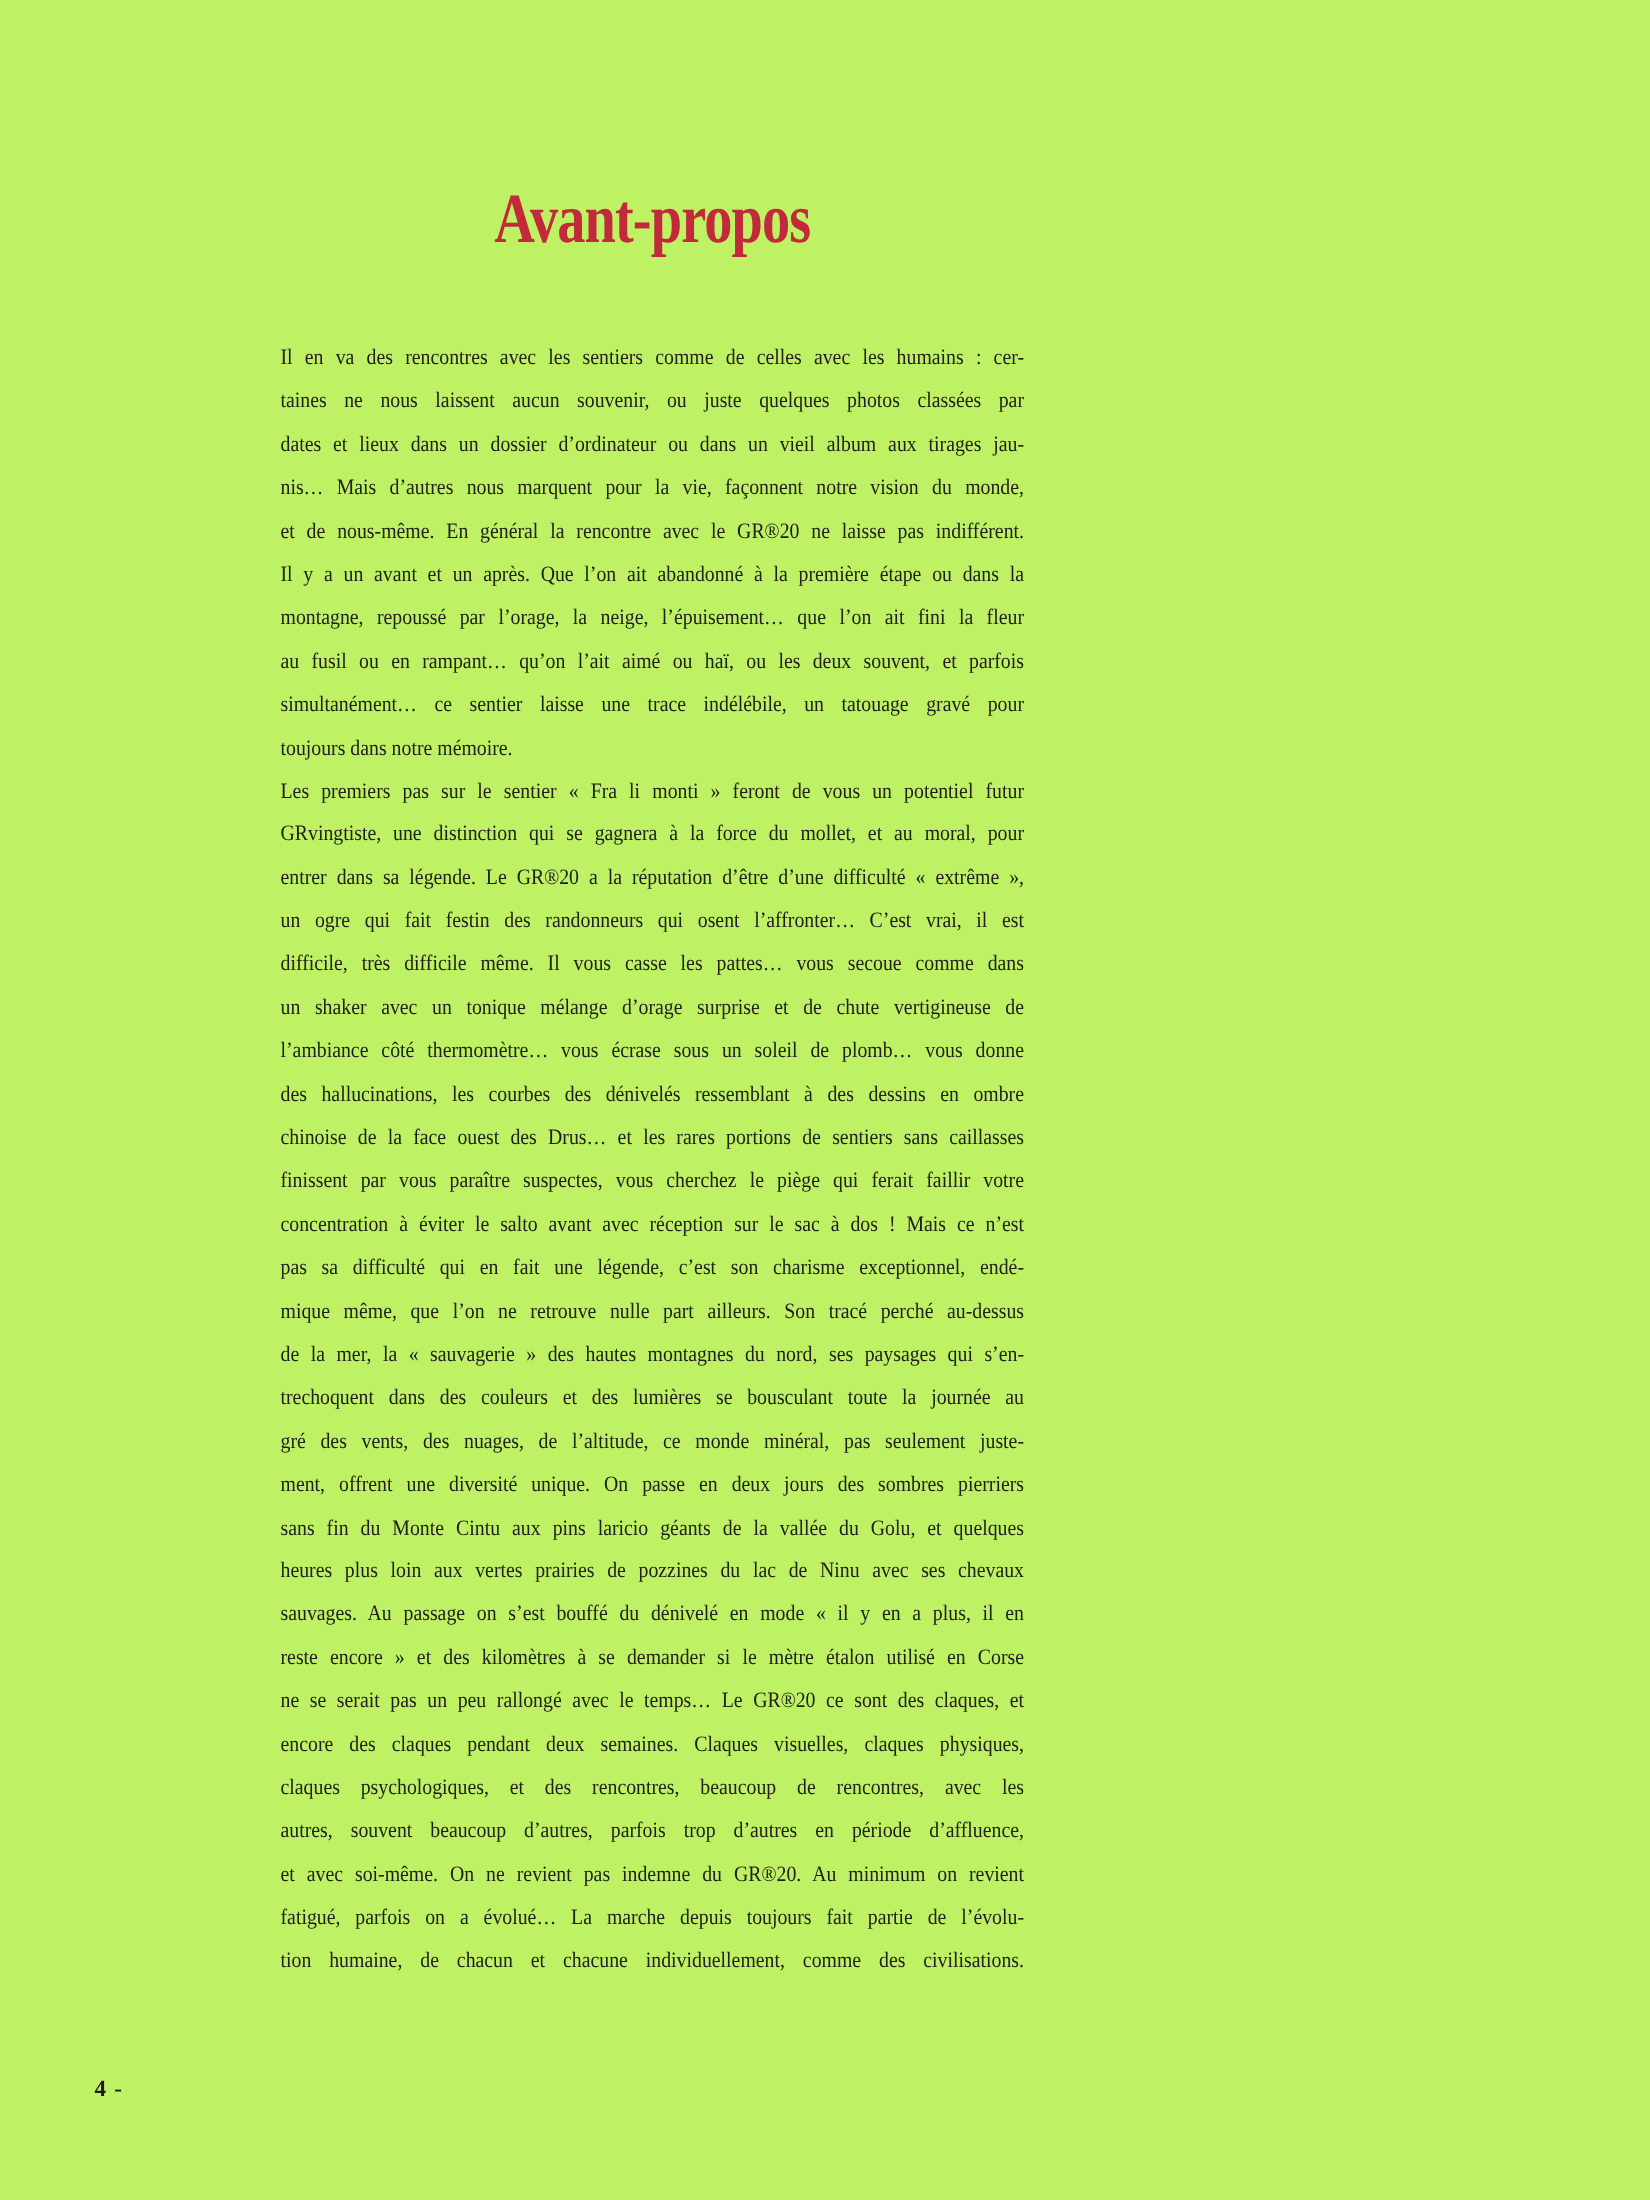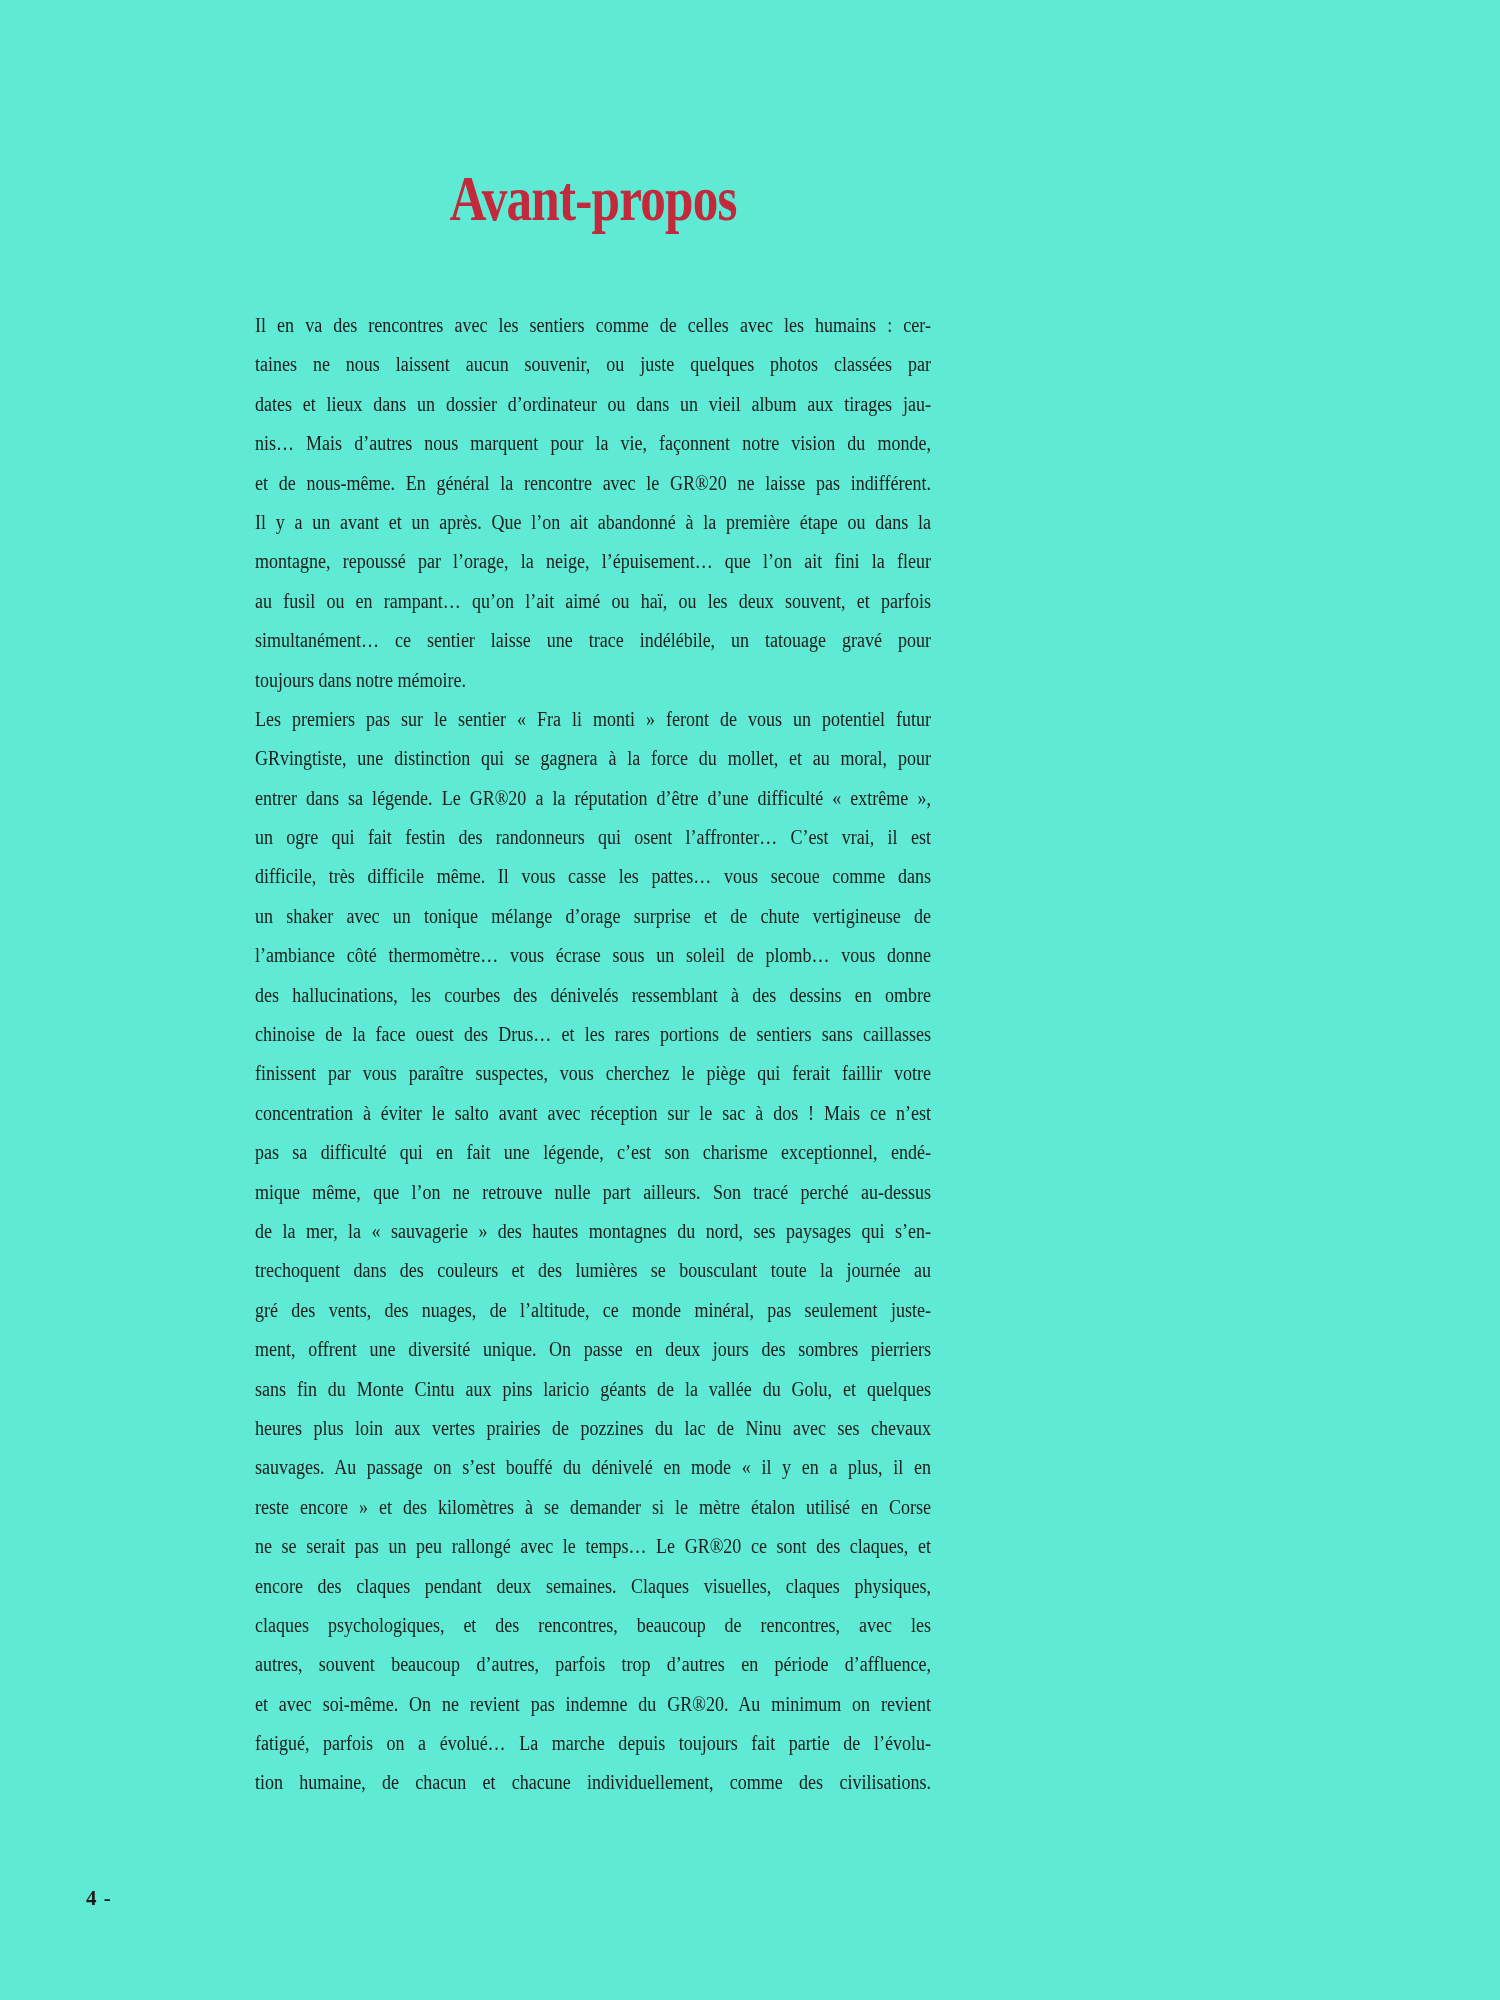--- a/index.html
+++ b/index.html
@@ -10,21 +10,21 @@
   body {
     width: 1500px;
     height: 2000px;
     position: relative;
     font-family: "Liberation Serif", "DejaVu Serif", serif;
     overflow: hidden;
   }
   .page {
     position: absolute;
     inset: 0;
-    background: #5eead4;
+    background: #bef264;
   }
   .title {
     position: absolute;
     left: 255px;
     top: 156px;
     width: 676px;
     margin: 0;
     text-align: center;
     font-weight: bold;
     font-size: 64px;

